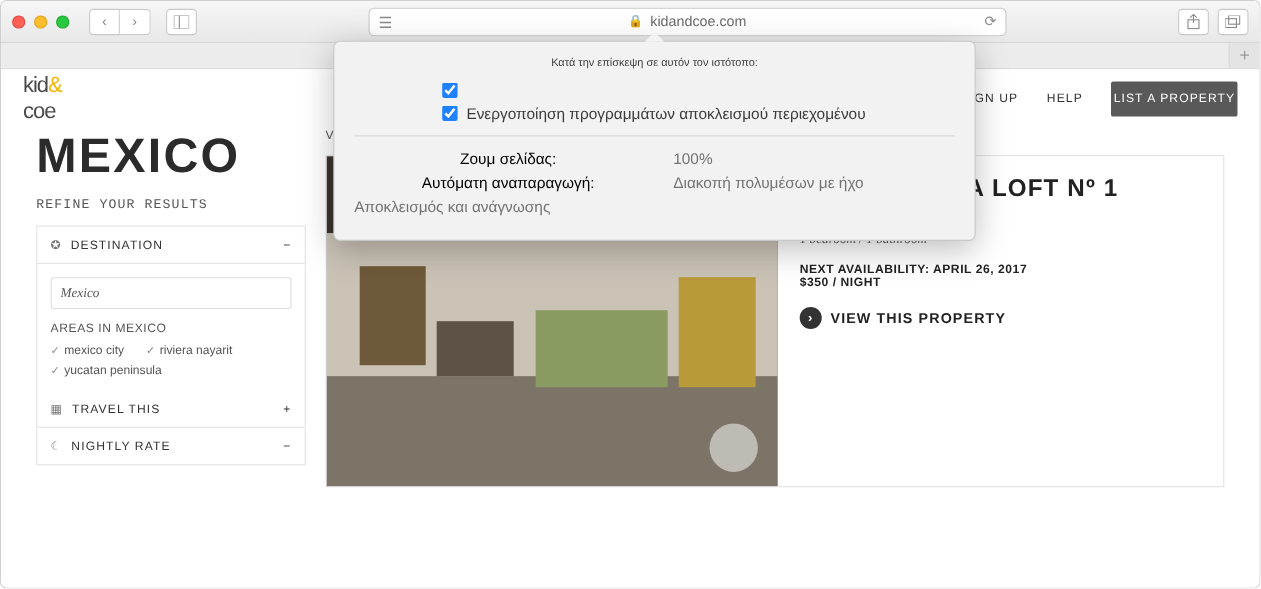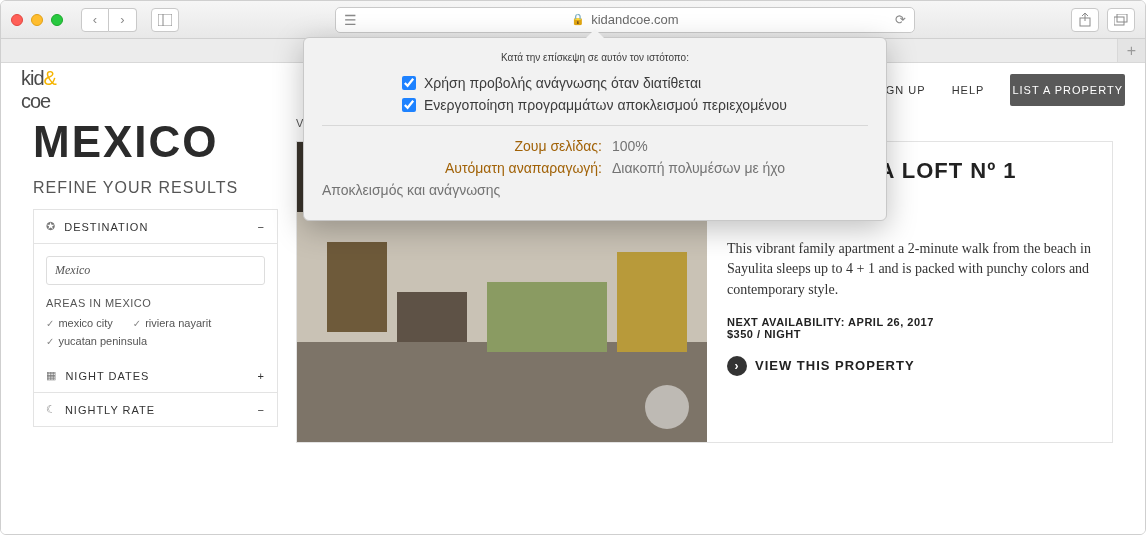--- a/index.html
+++ b/index.html
@@ -30,21 +30,21 @@
 .page{height:473px; overflow:hidden; position:relative; background:#fff;}
 .header{height:54px; display:flex; align-items:center; padding:0 20px; justify-content:space-between;}
 .logo{font-family:Georgia,serif; font-size:20px; color:#4a4a4a; letter-spacing:-1px;}
 .logo .amp{color:#f5b400;}
 .headerlinks{display:flex;align-items:center;gap:26px;font-size:11px;letter-spacing:1px;color:#333;}
 .cta{background:#595959;color:#fff;padding:10px 2px;border-radius:2px;font-size:11px;letter-spacing:1px;}
 
 .content{display:flex; padding:0 32px; gap:18px;}
 .left{width:245px;}
 h1.dest{font-size:44px;font-weight:800;letter-spacing:2px;color:#2b2b2b;margin-bottom:12px;}
-.refine{font-size:16px;letter-spacing:1px;color:#555;margin-bottom:12px;}
+.refine{font-size:12px;letter-spacing:1px;color:#555;margin-bottom:12px;font-family:Liberation Mono, monospace;}
 .panel{border:1px solid #e3e3e3;}
 .panel-h{padding:10px 12px;border-bottom:1px solid #e3e3e3;display:flex;align-items:center;justify-content:space-between;font-size:11px;letter-spacing:1px;color:#333;}
 .panel-h .ico{margin-right:8px;color:#777;}
 .panel-h .left-g{display:flex;align-items:center;}
 .panel-body{padding:12px;}
 .dest-input{width:100%;border:1px solid #ddd;border-radius:3px;padding:6px 8px;font-style:italic;font-family:Georgia,serif;font-size:12px;color:#555;}
 .areas-title{font-size:11px;letter-spacing:0.5px;color:#555;margin:12px 0 8px;}
 .area-grid{display:flex;flex-wrap:wrap;gap:6px 20px;}
 .area-item{font-size:11px;color:#555;display:flex;align-items:center;gap:4px;}
 .area-item .chk{color:#888;font-size:10px;}
@@ -65,21 +65,21 @@
 .viewprop .arr{width:20px;height:20px;border-radius:50%;background:#333;color:#fff;display:flex;align-items:center;justify-content:center;font-size:12px;}
 
 
 .popover{position:absolute;top:36px;left:302px;width:584px;background:#f2f2f2;border:1px solid #c8c8c8;border-radius:6px;box-shadow:0 8px 30px rgba(0,0,0,.25);padding:14px 18px 16px;z-index:100;}
 .popover:before{content:"";position:absolute;top:-9px;left:50%;transform:translateX(-50%);width:0;height:0;border-left:9px solid transparent;border-right:9px solid transparent;border-bottom:9px solid #f2f2f2;}
 .pop-title{text-align:center;font-size:10px;color:#3c3c3c;margin-bottom:12px;}
 .pop-check{display:flex;align-items:center;gap:8px;font-size:14px;color:#3c3c3c;margin:6px 0 6px 80px;}
 .pop-check input{width:14px;height:14px;accent-color:#1e82ff;}
 .pop-divider{height:1px;background:#d8d8d8;margin:12px 0;}
 .pop-row{display:flex;align-items:center;font-size:14px;color:#3c3c3c;margin:6px 0;}
-.pop-row .k{width:290px;text-align:right;color:#a16207;padding-right:10px;}
+.pop-row .k{width:290px;text-align:center;color:#000000;padding-right:10px;}
 .pop-row .v{color:#737373;}
 </style>
 </head>
 <body>
 
 <div class="window">
   <div class="titlebar">
     <div class="traffic">
       <div class="dot red"></div>
       <div class="dot yellow"></div>
@@ -161,21 +161,21 @@
                 </div>
               <div class="area-item">
                   <span class="chk">✓</span>
                   <span>yucatan peninsula</span>
                 </div>
             </div>
           </div>
           <div class="panel-h">
             <div class="left-g">
                 <span class="ico">▦</span>
-                <span>NIGHT DATES</span>
+                <span>TRAVEL THIS</span>
               </div>
             <span>+</span>
           </div>
           <div class="panel-h" style="border-bottom:none;">
             <div class="left-g">
                 <span class="ico">☾</span>
                 <span>NIGHTLY RATE</span>
               </div>
             <span>−</span>
           </div>
@@ -195,38 +195,36 @@
               <rect x="100" y="150" width="70" height="50" fill="#5e5246"></rect>
               <rect x="190" y="140" width="120" height="70" fill="#8a9b62"></rect>
               <rect x="320" y="110" width="70" height="100" fill="#b89a3a"></rect>
               <circle cx="370" cy="265" r="22" fill="rgba(255,255,255,.5)"></circle>
             </svg>
           </div>
           <div class="listing-info">
             <div class="listing-title">THE SAYULITA LOFT Nº 1</div>
             <div class="listing-sub">Sayulita, Riviera Nayarit</div>
             <div class="listing-meta">1 bedroom / 1 bathroom</div>
-            <div class="listing-desc">This vibrant family apartment a 2-minute walk from the beach in Sayulita sleeps up to 4 + 1 and is packed with punchy colors and contemporary style.</div>
             <div class="avail">NEXT AVAILABILITY: APRIL 26, 2017</div>
             <div class="price">$350 / NIGHT</div>
             <div class="viewprop">
               <span class="arr">›</span>
               <span>VIEW THIS PROPERTY</span>
             </div>
           </div>
         </div>
       </div>
     </div>
   </div>
 
   <div class="popover">
     <div class="pop-title">Κατά την επίσκεψη σε αυτόν τον ιστότοπο:</div>
     <label class="pop-check">
       <input type="checkbox" checked="" style="">
-      <span>Χρήση προβολής ανάγνωσης όταν διατίθεται</span>
     </label>
     <label class="pop-check">
       <input type="checkbox" checked="" style="">
       <span>Ενεργοποίηση προγραμμάτων αποκλεισμού περιεχομένου</span>
     </label>
     <div class="pop-divider"></div>
     <div class="pop-row">
       <div class="k">Ζουμ σελίδας:</div>
       <div class="v">100%</div>
     </div>

